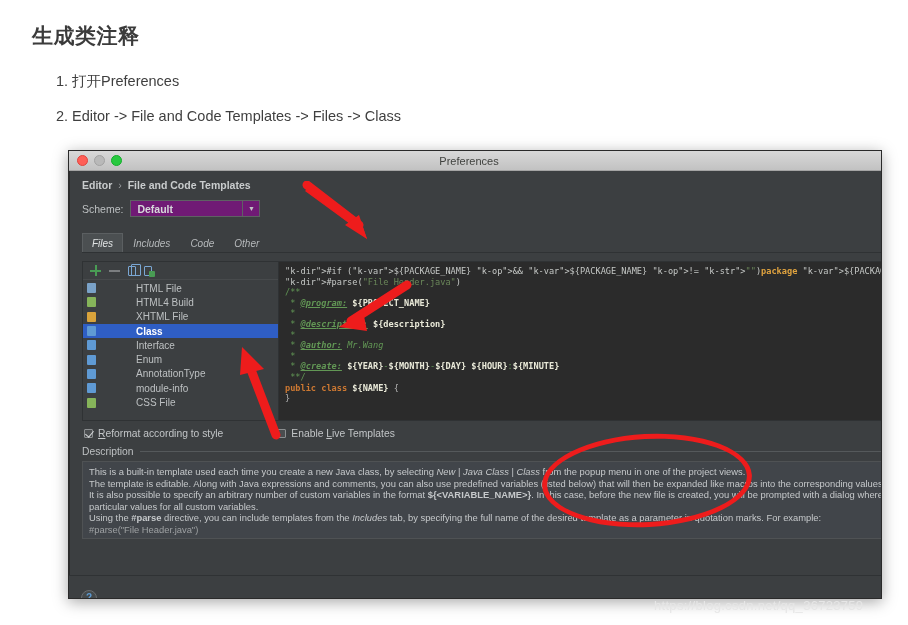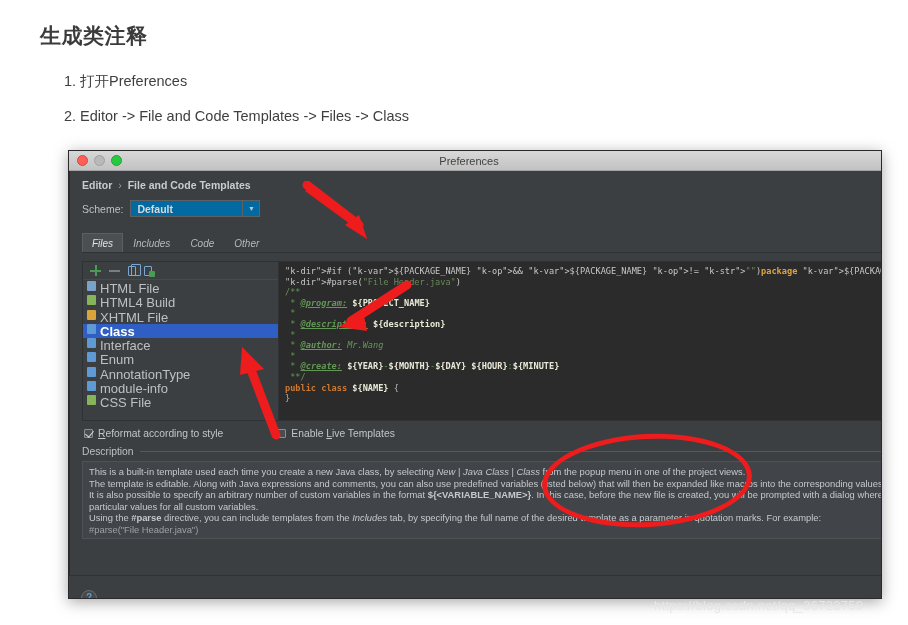--- a/index.html
+++ b/index.html
@@ -6,21 +6,21 @@
   html, body { margin:0; padding:0; }
   body {
     width: 908px; height: 625px;
     background: #ffffff;
     font-family: "Liberation Sans", sans-serif;
     position: relative;
     overflow: hidden;
   }
 
   
-  #article { padding: 22px 0 0 40px; }
+  #article { padding: 22px 0 0 32px; }
   #article h1 {
     font-size: 21px; font-weight: 700; color: #3b3b3b;
     margin: 0 0 22px 0; letter-spacing: .5px;
   }
   #steps { margin: 0; padding-left: 40px; color: #3f3f3f; font-size: 14.5px; }
   #steps li { margin-bottom: 17px; line-height: 1.25; }
 
   
   #prefs-window {
     position: absolute; left: 68px; top: 150px;
@@ -68,21 +68,21 @@
   .d1 { padding-left:18px; }
 
   
   #right { flex:1; background:#3c3f41; position:relative; padding:8px 10px 0 12px; }
   #breadcrumb { font-size:10.5px; color:#c9cccd; font-weight:700; margin-bottom:9px; }
   #breadcrumb .sep { color:#9a9d9f; font-weight:400; margin:0 3px; }
   #scheme-row { display:flex; align-items:center; gap:7px; margin-bottom:16px; }
   #scheme-label { font-size:10.5px; color:#bdc0c2; }
   #scheme-select {
     display:flex; align-items:stretch;
-    border:1px solid #5e6163; background:#0369a1; height:17px; width:130px;
+    border:1px solid #5e6163; background:#701a75; height:17px; width:130px;
   }
   #scheme-value { flex:1; display:flex; align-items:center; padding-left:6px; font-weight:700; font-size:10.5px; color:#d6d9da;}
   #scheme-arrow { width:17px; border-left:1px solid #5e6163; display:flex;align-items:center;justify-content:center; font-size:7px; color:#c0c3c5;}
 
   
   #tabs { display:flex; border-bottom:1px solid #2f3234; margin-bottom:0; }
   .tab { padding:4px 9px 3px 9px; font-size:10px; color:#b6b9bb; border:1px solid transparent; border-bottom:none;font-style:italic; }
   .tab.active { background:#4b4f51; border-color:#5b5f61; color:#e0e3e4; }
 
   
@@ -95,21 +95,21 @@
   .ic { width:11px;height:11px;display:inline-block;position:relative;}
   .ic-plus::before,.ic-plus::after{content:"";position:absolute;background:#499c54;}
   .ic-plus::before{left:0;top:4.5px;width:11px;height:2px;}
   .ic-plus::after{left:4.5px;top:0;width:2px;height:11px;}
   .ic-minus::before{content:"";position:absolute;left:0;top:4.5px;width:11px;height:2px;background:#7b7e80;}
   .ic-copy{border:1.2px solid #7aa7d4;border-radius:1px;width:8px;height:10px;}
   .ic-copy::before{content:"";position:absolute;left:1.6px;top:-2.6px;width:8px;height:10px;border:1.2px solid #7aa7d4;border-radius:1px;}
   .ic-copy2{border:1.2px solid #7aa7d4;border-radius:1px;width:8px;height:10px;}
   .ic-copy2::after{content:"";position:absolute;left:4px;top:4px;width:6px;height:6px;background:#499c54;border-radius:1px;}
   #file-list { flex:1; overflow:hidden; padding-top:1px; }
-  .frow { height:14.3px; display:flex; align-items:flex-start; padding-left:4px; font-size:13px; color:#bdc0c2; white-space:nowrap;}
+  .frow { height:14.3px; display:flex; align-items:center; padding-left:4px; font-size:10px; color:#bdc0c2; white-space:nowrap;gap:36px;}
   .frow.sel { background:#2f5ec4; color:#fff; font-weight:700; }
   .fic { width:9px;height:10px;margin-right:4px;flex:0 0 9px; border-radius:1px; position:relative;}
 
   #code-pane {
     flex:1; background:#2b2b2b; border:1px solid #2f3234;
     font-family:"DejaVu Sans Mono", monospace; font-size:8.6px;
     line-height:10.6px; padding:4px 0 0 6px; overflow:hidden; position:relative;
   }
   .cl { white-space:pre; }
   .k-dir { color:#e0a33f; font-weight:700; }      

